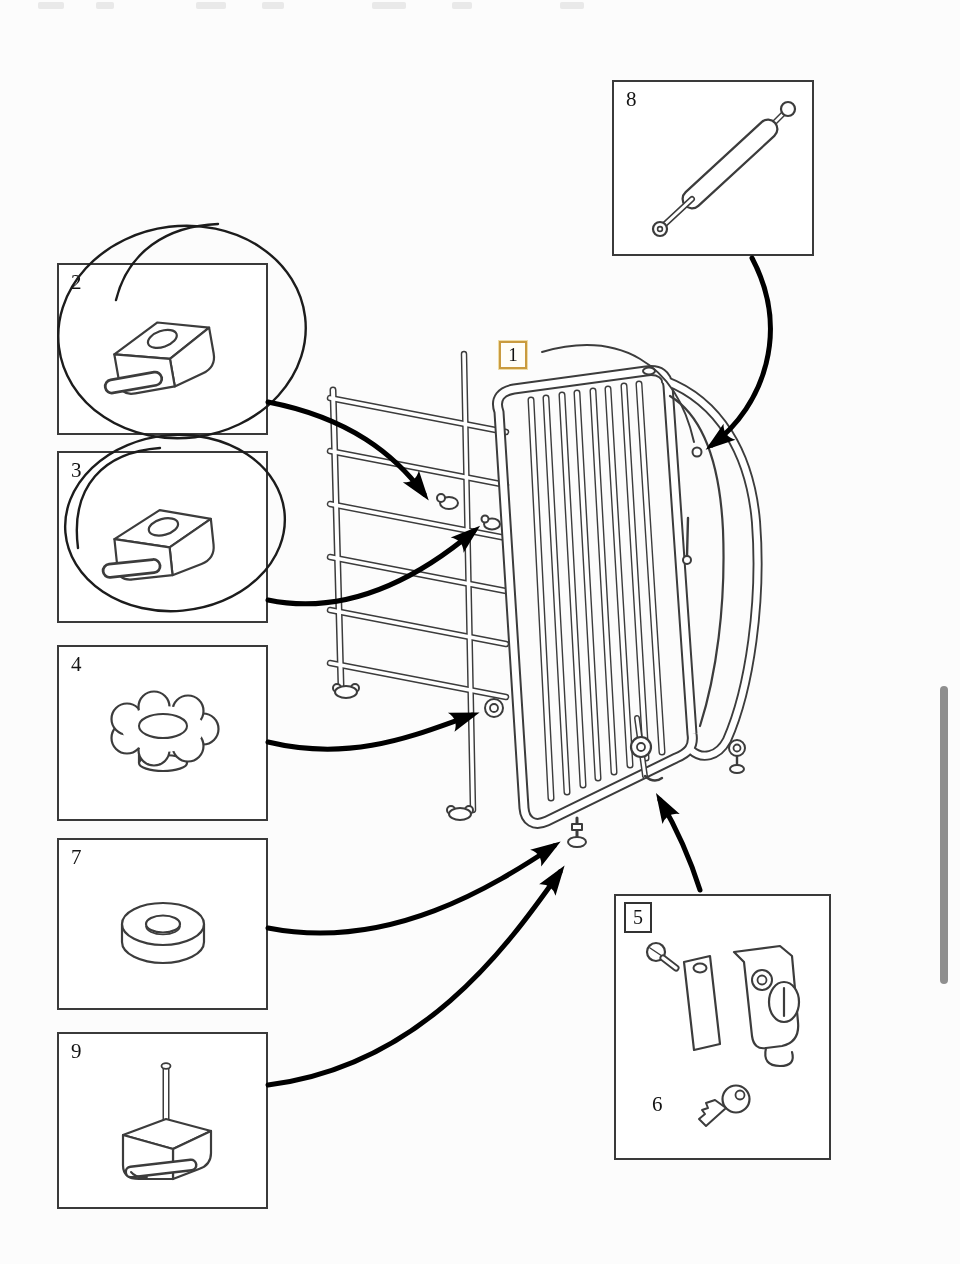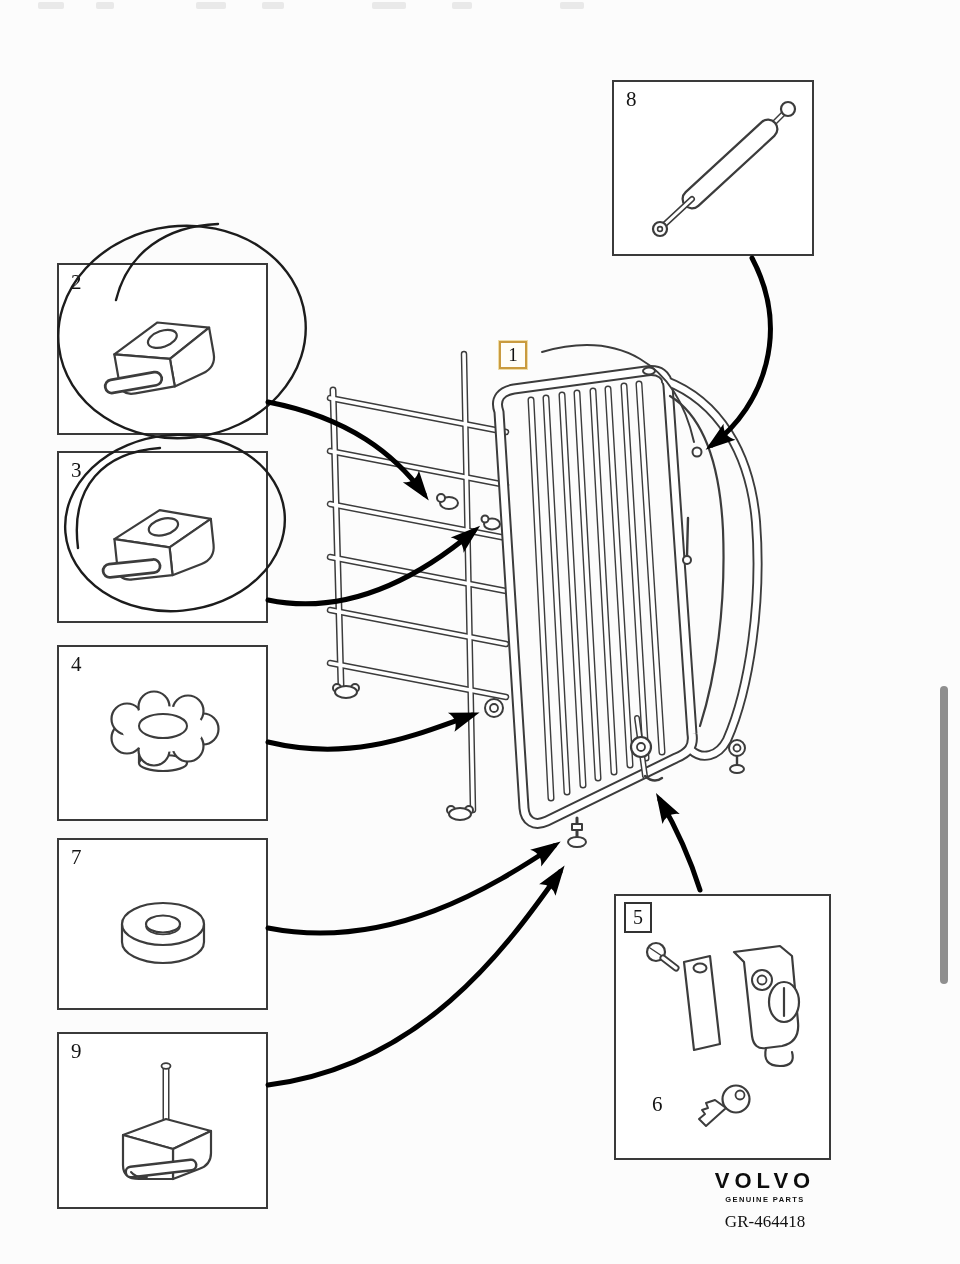--- a/index.html
+++ b/index.html
@@ -316,21 +316,16 @@
       <path d="M268 402 C350 418 395 455 424 494" marker-end="url(#ah)"></path>
       <path d="M268 600 C355 618 430 568 474 531" marker-end="url(#ah)"></path>
       <path d="M268 742 C355 763 420 733 472 715" marker-end="url(#ah)"></path>
       <path d="M268 928 C390 952 495 885 554 846" marker-end="url(#ah)"></path>
       <path d="M268 1085 C420 1066 505 950 560 872" marker-end="url(#ah)"></path>
       <path d="M752 258 C790 330 765 405 712 445" marker-end="url(#ah)"></path>
       <path d="M700 890 C688 852 674 824 660 800" marker-end="url(#ah)"></path>
     </g>
   </svg>
 
-  <div class="branding">
-    <div class="volvo-logo">VOLVO</div>
-    <div class="volvo-tag">GENUINE PARTS</div>
-    <div class="part-number">GR-464418</div>
-  </div>
 
   <div class="scroll-thumb"></div>
 
 </div>
 
 </body></html>

